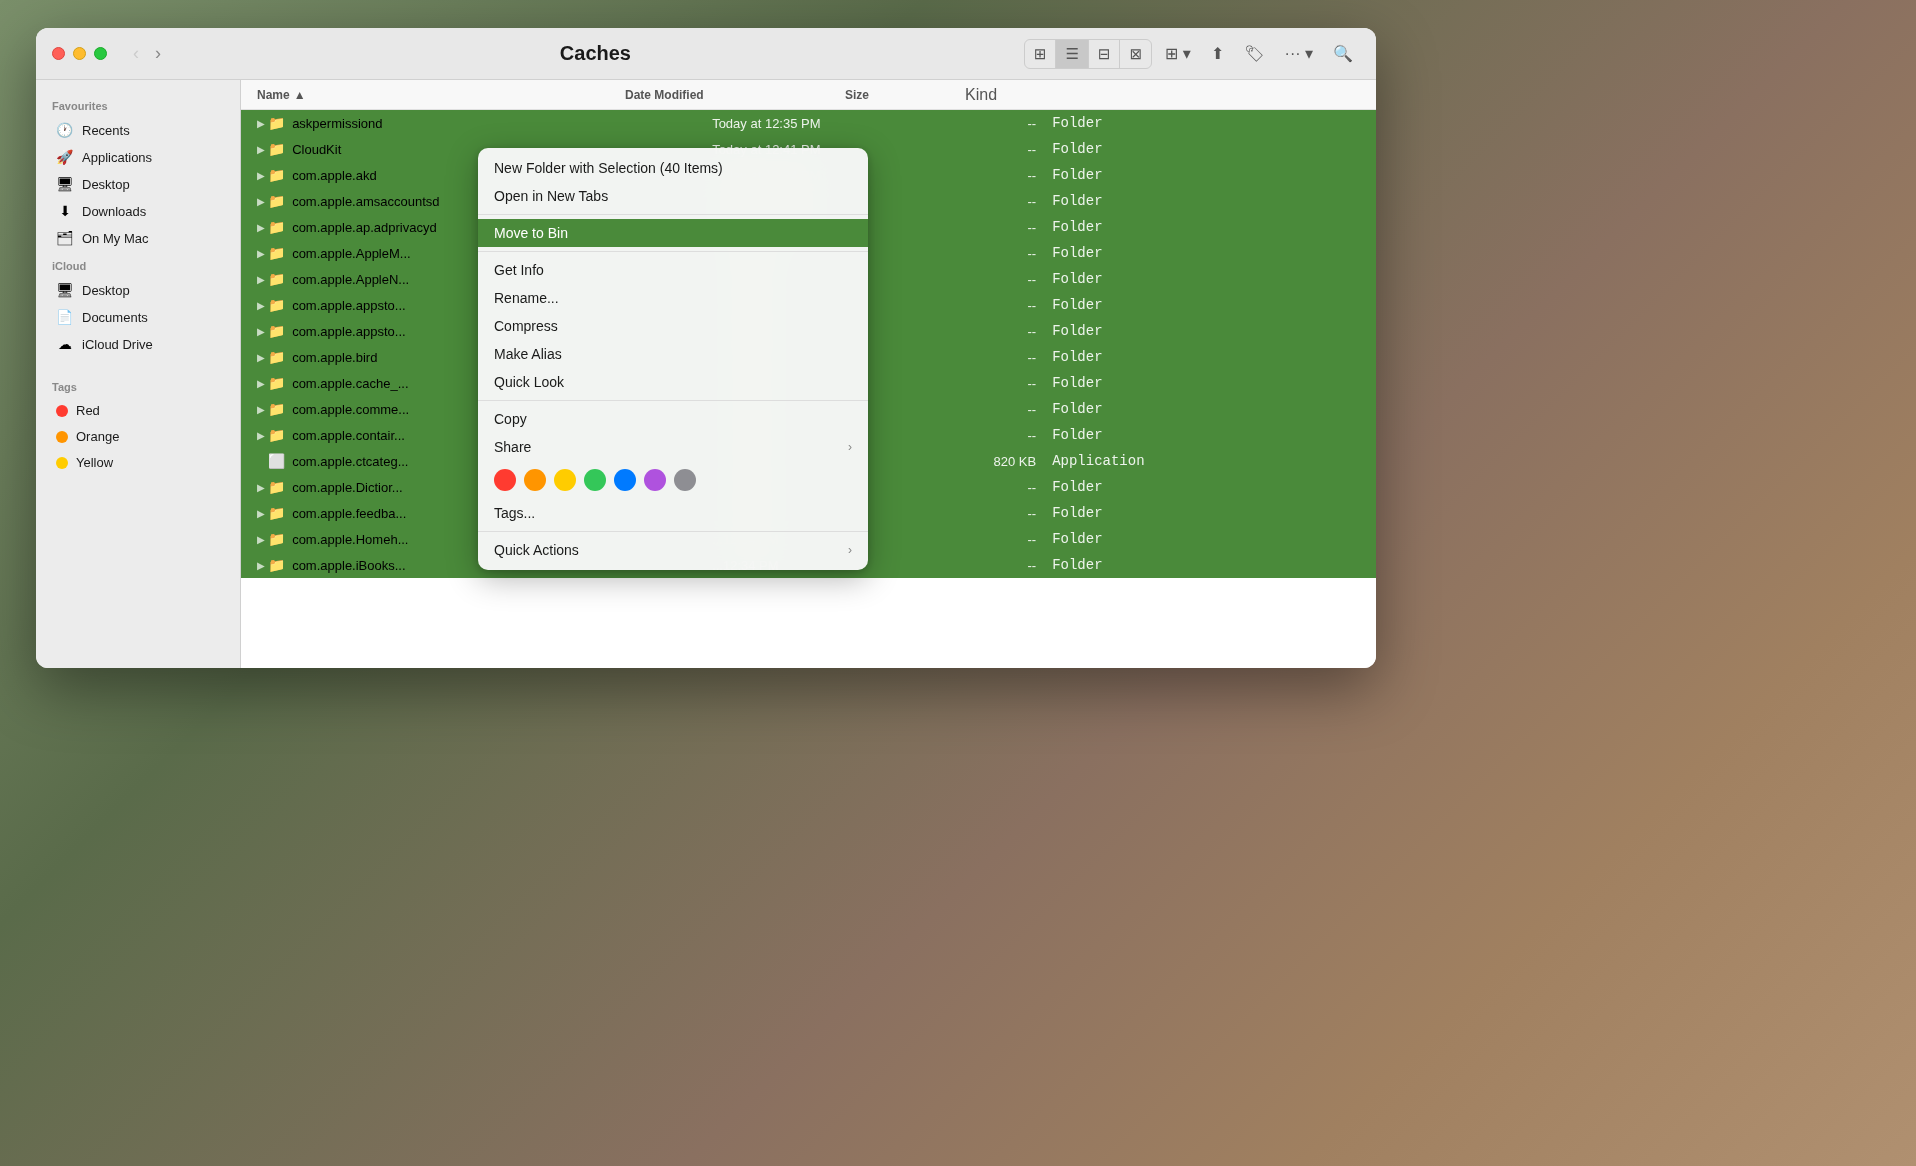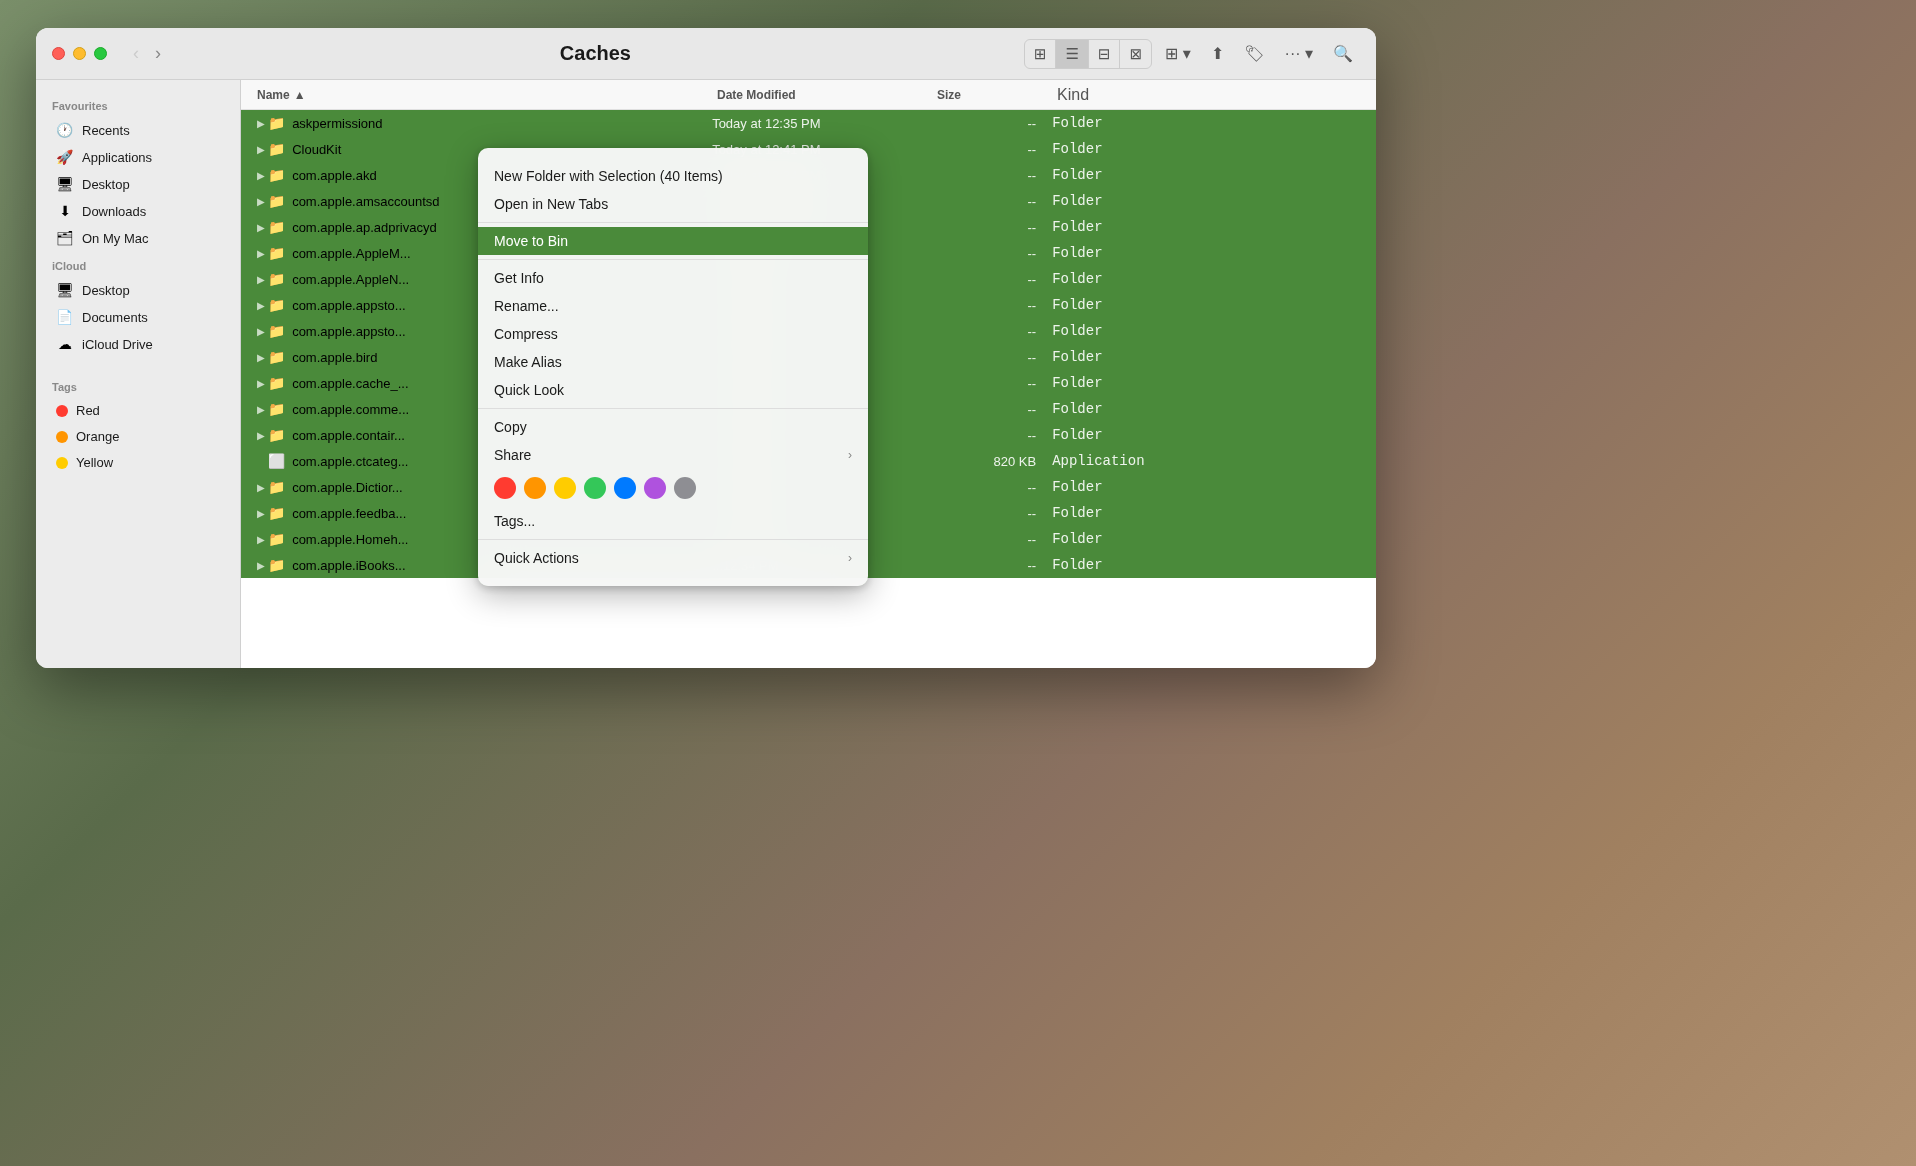--- a/index.html
+++ b/index.html
@@ -164,21 +164,21 @@
       padding: 0 16px;
       height: 30px;
       border-bottom: 1px solid #e0e0e0;
       background: #f8f8f8;
       flex-shrink: 0;
     }
     .col-name {
       display: flex;
       align-items: center;
       gap: 4px;
-      width: 460px;
+      width: 368px;
       font-size: 12px;
       font-weight: 600;
       color: #555;
     }
     .col-date { width: 220px; font-size: 12px; font-weight: 600; color: #555; }
     .col-size { width: 120px; font-size: 12px; font-weight: 600; color: #555; }
     .col-kind { flex: 1; font-size: 16px; font-weight: 400; color: #555; }
     .file-list {
       flex: 1;
       overflow-y: auto;
@@ -234,21 +234,21 @@
 
     
     .context-menu {
       position: absolute;
       top: 148px;
       left: 478px;
       width: 390px;
       background: rgba(248,248,248,0.97);
       border-radius: 10px;
       box-shadow: 0 8px 32px rgba(0,0,0,0.3), 0 2px 8px rgba(0,0,0,0.2);
-      padding: 14px 0;
+      padding: 6px 0;
       z-index: 1000;
       backdrop-filter: blur(20px);
     }
     .menu-item {
       display: flex;
       align-items: center;
       padding: 6px 16px;
       font-size: 14px;
       color: #1a1a1a;
       cursor: pointer;

